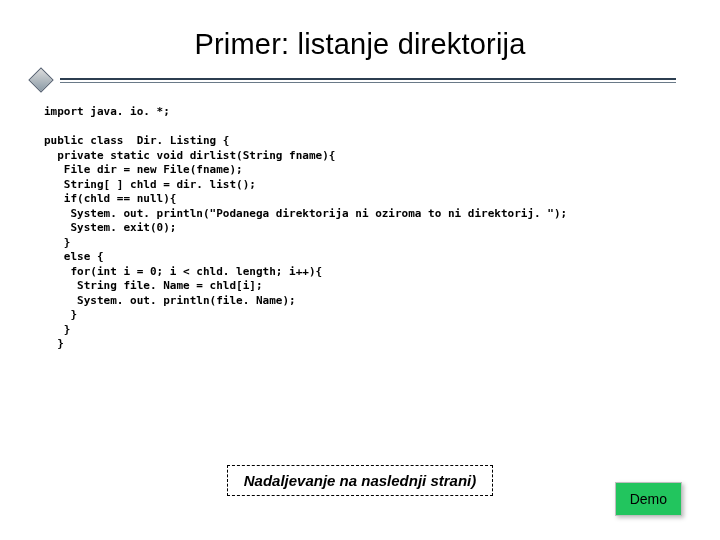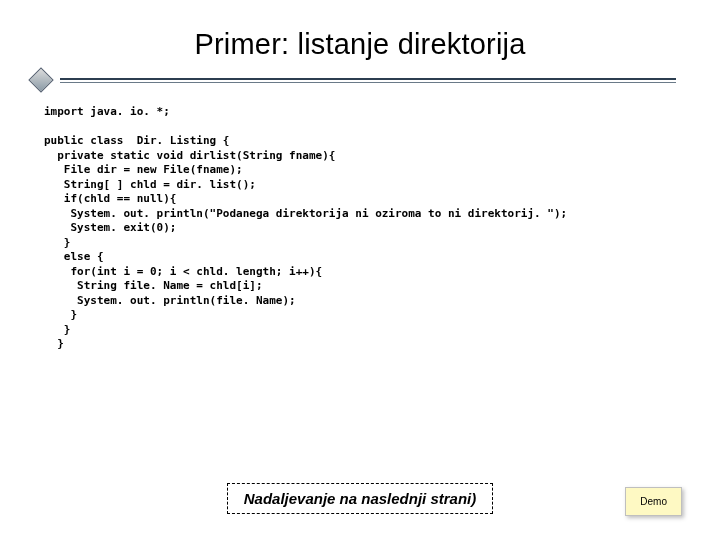--- a/index.html
+++ b/index.html
@@ -6,23 +6,23 @@
     html, body { width: 720px; height: 540px; background: #fff; font-family: Arial, Helvetica, sans-serif; overflow: hidden; }
     .slide { position: relative; width: 720px; height: 540px; padding: 28px 44px 36px 44px; }
     .title-wrap { text-align: center; }
     .title { font-size: 29px; color: #000; font-weight: 400; letter-spacing: .2px; }
     .ruleblock { margin-top: 10px; display: flex; align-items: center; }
     .diamond { width: 18px; height: 18px; transform: rotate(45deg); background: linear-gradient(135deg,#dcdcdc 0%,#8a9aa6 100%); border: 1px solid #556070; flex: 0 0 auto; margin-left: -12px; margin-right: 10px; }
     .rules { flex: 1; }
     .rules .r1 { height: 2px; background: #2c3e50; }
     .rules .r2 { height: 1px; background: #6a7a88; margin-top: 2px; }
     .code { margin-top: 16px; font-size: 11px; line-height: 1.32; color: #000; font-weight: 700; white-space: pre; }
-    .footer { position: absolute; left: 0; right: 0; bottom: 26px; display: flex; align-items: flex-end; justify-content: center; }
+    .footer { position: absolute; left: 0; right: 0; bottom: 44px; display: flex; align-items: flex-end; justify-content: center; }
     .contbox { border: 1.5px dashed #000; padding: 6px 16px; font-style: italic; font-weight: 700; font-size: 15px; color: #000; }
-    .demobox { position: absolute; right: 38px; bottom: 24px; padding: 8px 14px; font-size: 10px; color: #000; background: #fef9c3; border: 1px solid #bfbfbf; box-shadow: 2px 2px 4px rgba(0,0,0,.25); }
+    .demobox { position: absolute; right: 38px; bottom: 24px; padding: 8px 14px; font-size: 14px; color: #000; background: #22c55e; border: 1px solid #bfbfbf; box-shadow: 2px 2px 4px rgba(0,0,0,.25); }
   </style>
 </head>
 <body>
 
 <div class="slide">
   <div class="title-wrap">
     <div class="title">Primer: listanje direktorija</div>
   </div>
 
   <div class="ruleblock">

